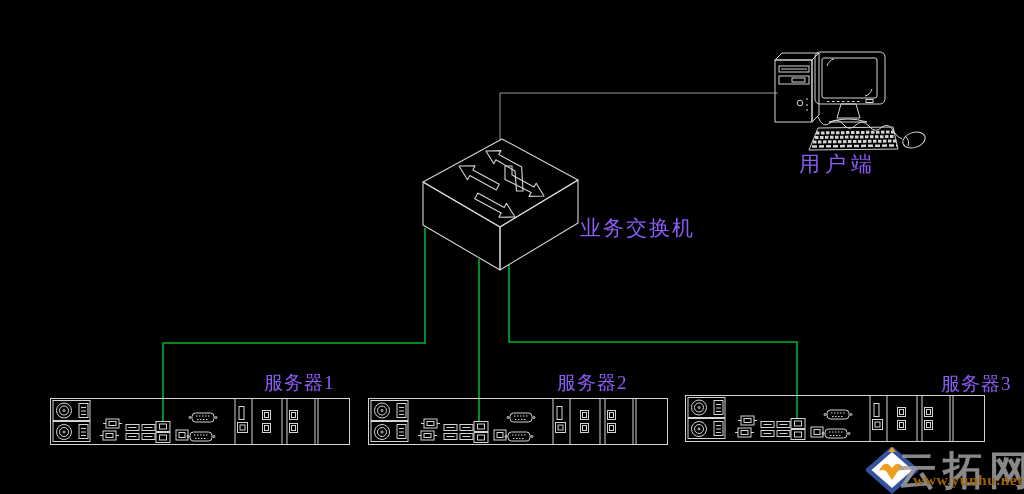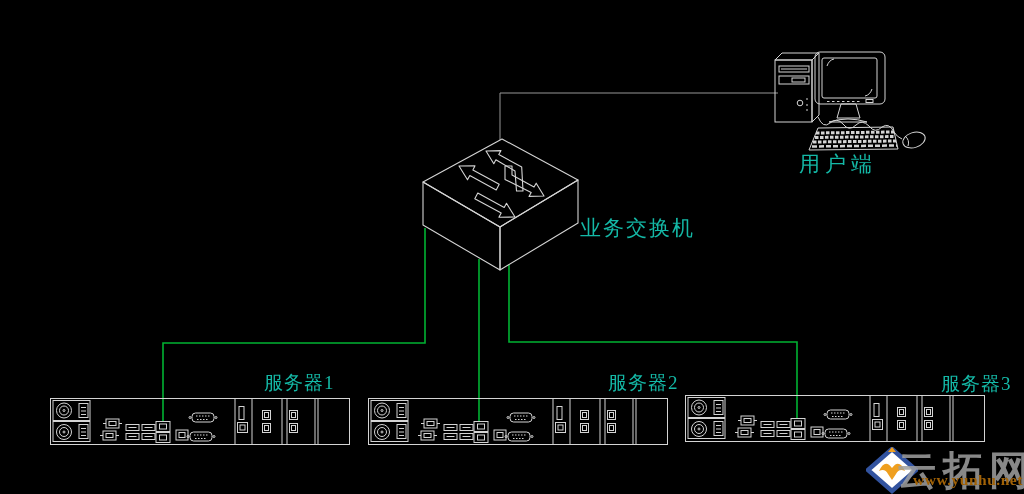--- a/index.html
+++ b/index.html
@@ -5,21 +5,21 @@
   html,body{margin:0;padding:0;}
   body{
     width:1024px;height:494px;
     background:#000;
     position:relative;
     overflow:hidden;
     font-family:"Liberation Serif","DejaVu Serif",serif;
   }
   .lbl{
     position:absolute;
-    color:#14b8a6;
+    color:#8b5cf6;
     white-space:nowrap;
     line-height:1.1;
   }
   #canvas{position:absolute;left:0;top:0;}
   .wm-name{
     position:absolute;left:897px;top:443px;
     font-size:40px;font-weight:bold;
     color:rgba(160,160,160,0.85);
     letter-spacing:6px;white-space:nowrap;
   }
@@ -165,21 +165,21 @@
   </g>
 
   <use href="#server-unit" x="50" y="398"></use>
   <use href="#server-unit" x="368" y="398"></use>
   <use href="#server-unit" x="685" y="395"></use>
 </svg>
 
 <div class="lbl" style="left:799px;top:153px;font-size:21px;letter-spacing:5px;">用户端</div>
 <div class="lbl" style="left:580px;top:217px;font-size:21px;letter-spacing:2px;">业务交换机</div>
 <div class="lbl" style="left:264px;top:373px;font-size:19px;letter-spacing:1px;">服务器1</div>
-<div class="lbl" style="left:608px;top:373px;font-size:19px;letter-spacing:1px;">服务器2</div>
+<div class="lbl" style="left:557px;top:373px;font-size:19px;letter-spacing:1px;">服务器2</div>
 <div class="lbl" style="left:905px;top:374px;font-size:19px;letter-spacing:1px;margin-left:36px;">服务器3</div>
 
 <svg id="wm-logo" width="52" height="47" viewBox="0 0 52 47">
   <polygon points="26,2 50,23 26,44 2,23" fill="#ffffff" stroke="#32539f" stroke-width="4.5"></polygon>
   <polygon points="26,0 30,5 22,5" fill="#ef9f1f"></polygon>
   <path d="M13,24 Q19,11 26,21 Q33,11 39,24 Q33,21 30,27 L26,33 L22,27 Q19,21 13,24 Z" fill="#ef9f1f"></path>
 </svg>
 <div class="wm-name">云拓网</div>
 <div class="wm-url">www.yunhu.net</div>
 

